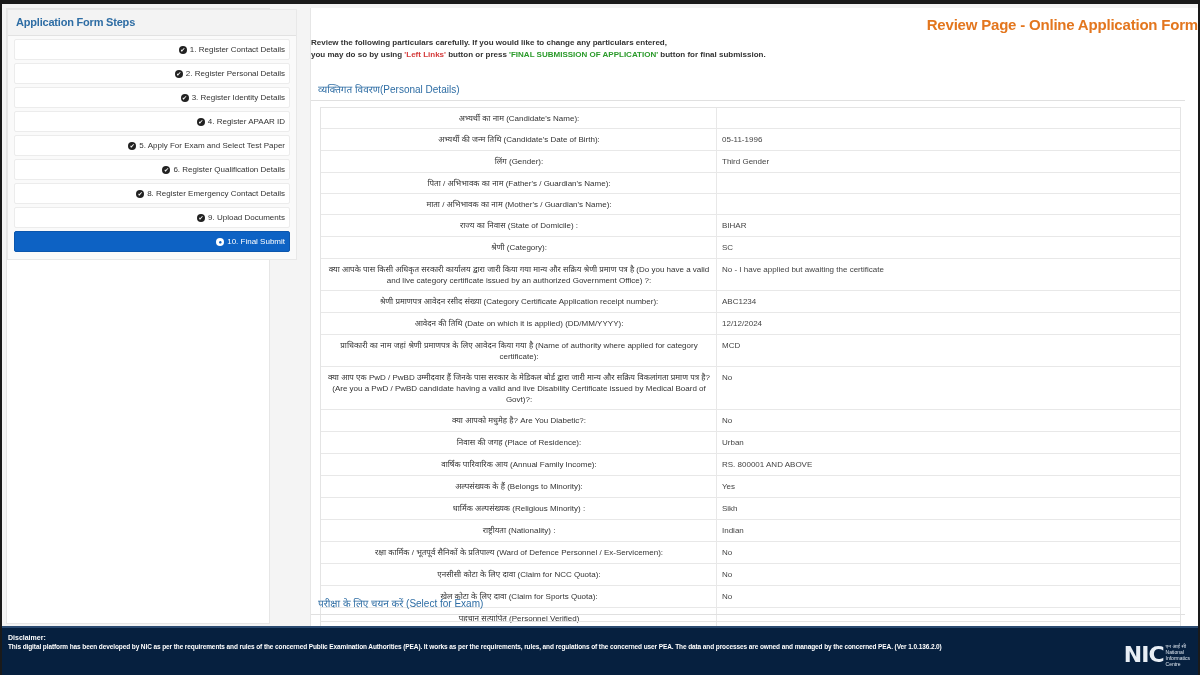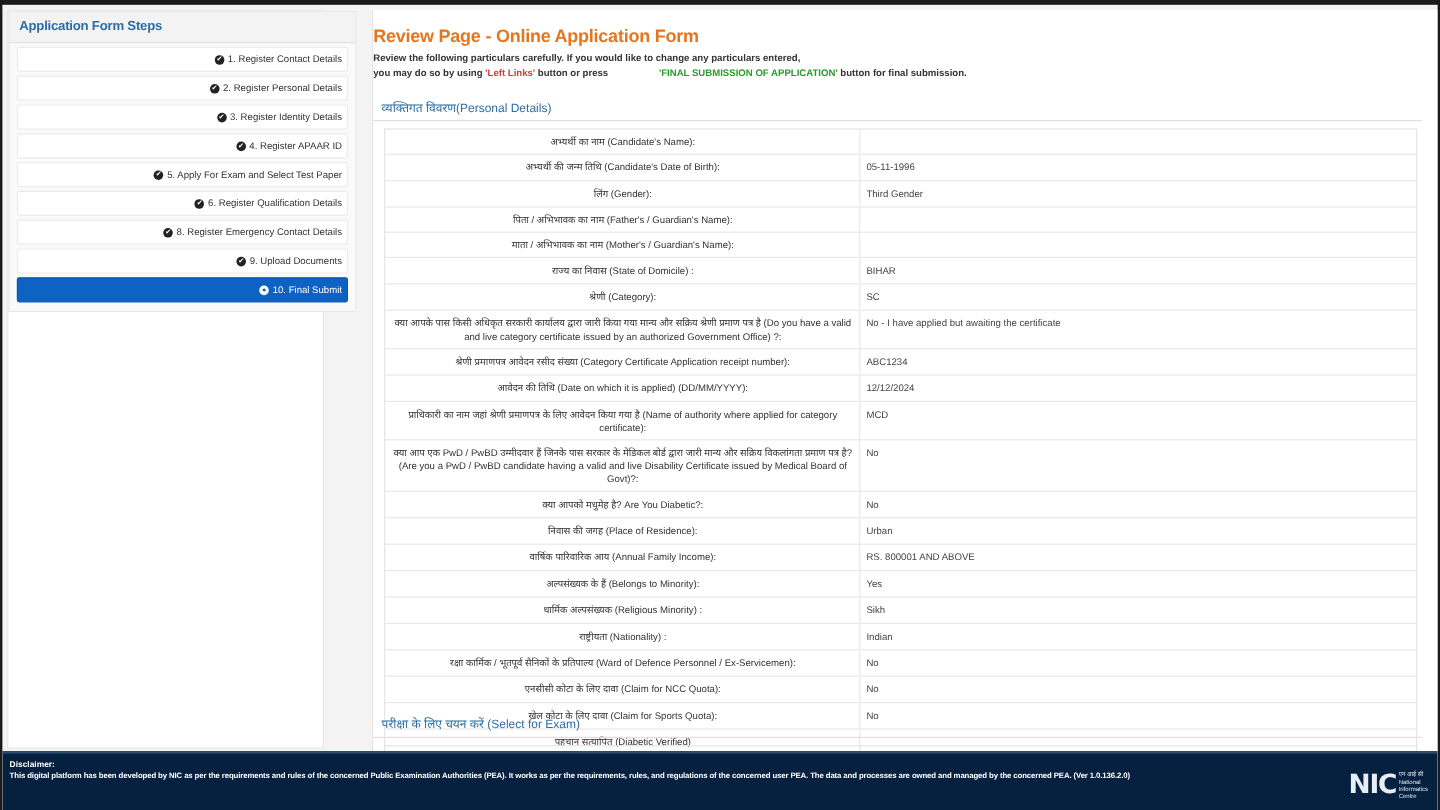--- a/index.html
+++ b/index.html
@@ -13,24 +13,24 @@
   .sidebar-panel { margin: 0; border: 1px solid #e8e8e8; background: #fafafa; width: 290px; }
   .sidebar-head { height: 26px; background: #f3f3f3; border-bottom: 1px solid #e2e2e2; padding: 6px 8px; font-size: 11px; color: #2e6da4; font-weight: bold; letter-spacing: -0.2px; }
   .steps { padding: 3px 6px 4px 6px; }
   .step { height: 21px; margin-bottom: 3px; background: #fff; border: 1px solid #ececec; border-radius: 2px; font-size: 8px; color: #333; padding: 5px 4px; display: flex; align-items: center; justify-content: flex-end; }
   .step .ic { display: inline-block; width: 8px; height: 8px; border-radius: 50%; background: #222; color: #fff; font-size: 6px; line-height: 8px; text-align: center; margin-right: 3px; flex: 0 0 auto; }
   .step.active { background: #0d62c4; border-color: #0b56ad; color: #fff; }
   .step.active .ic { background: #fff; color: #0d62c4; }
 
   
   .main { position: absolute; left: 308px; top: 4px; width: 888px; height: 620px; background: #fff; border-left: 1px solid #e6e6e6; }
-  .title { text-align: left; font-size: 15px; font-weight: bold; color: #e3761e; margin-top: 14px; letter-spacing: -0.2px; }
+  .title { text-align: right; font-size: 15px; font-weight: bold; color: #e3761e; margin-top: 8px; letter-spacing: -0.2px; }
   .intro { text-align: left; font-size: 8px; font-weight: bold; color: #333; line-height: 12px; margin-top: 4px; }
   .intro .red { color: #d43a3a; }
-  .intro .green { color: #2a9a2a; margin-left: 40px; }
+  .intro .green { color: #2a9a2a; }
 
   .section-title { font-size: 10px; color: #2e6da4; padding: 0 0 4px 7px; border-bottom: 1px solid #e0e0e0; margin: 0 6px 0 0; }
   .sec1 { position: absolute; left: 0; top: 74px; width: 880px; }
   .sec2 { position: absolute; left: 0; top: 588px; width: 880px; }
 
   .table { margin: 6px 10px 0 9px; border: 1px solid #e4e4e4; }
   .row { display: flex; border-bottom: 1px solid #e8e8e8; min-height: 19.5px; }
   .row:last-child { border-bottom: none; }
   .lbl { width: 396px; text-align: center; font-size: 8px; color: #333; padding: 5px 3px 4px 4px; line-height: 11px; border-right: 1px solid #e8e8e8; }
   .val { flex: 1; font-size: 8px; color: #444; padding: 5px 5px; line-height: 11px; }
@@ -181,21 +181,21 @@
           </div>
         <div class="row">
             <div class="lbl">एनसीसी कोटा के लिए दावा (Claim for NCC Quota):</div>
             <div class="val">No</div>
           </div>
         <div class="row">
             <div class="lbl">खेल कोटा के लिए दावा (Claim for Sports Quota):</div>
             <div class="val">No</div>
           </div>
         <div class="row">
-            <div class="lbl">पहचान सत्यापित (Diabetic Verified)</div>
+            <div class="lbl">पहचान सत्यापित (Personnel Verified)</div>
           </div>
         <div class="row">
             <div class="lbl">अपार आईडी (APAAR ID)</div>
             <div class="val">No</div>
           </div>
       </div>
     </div>
 
     <div class="sec2">
       <div class="section-title">परीक्षा के लिए चयन करें (Select for Exam)</div>

